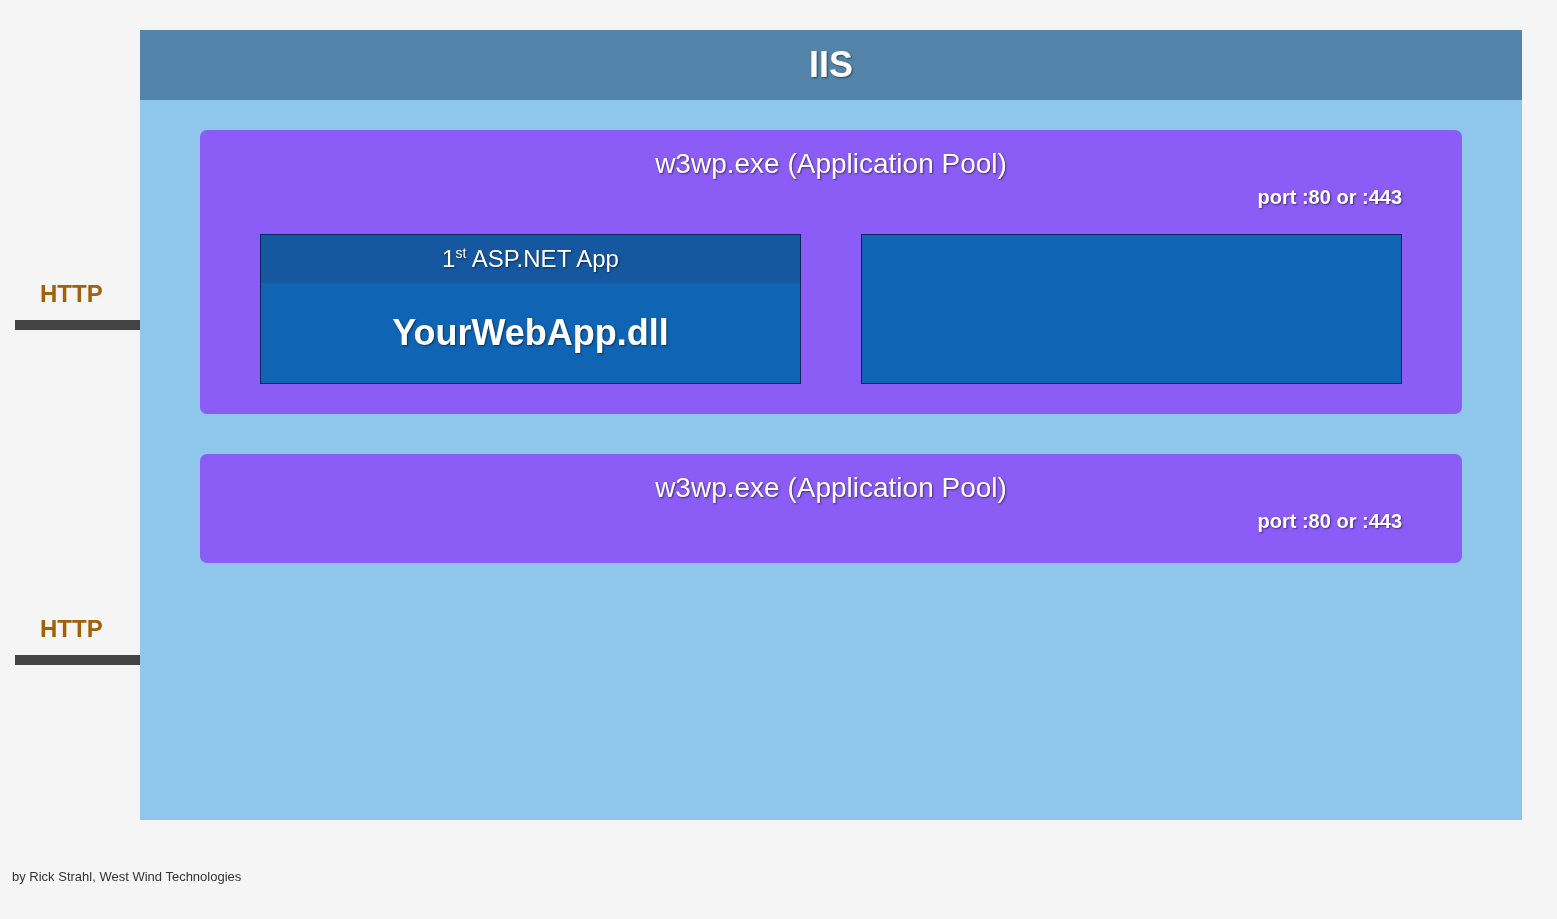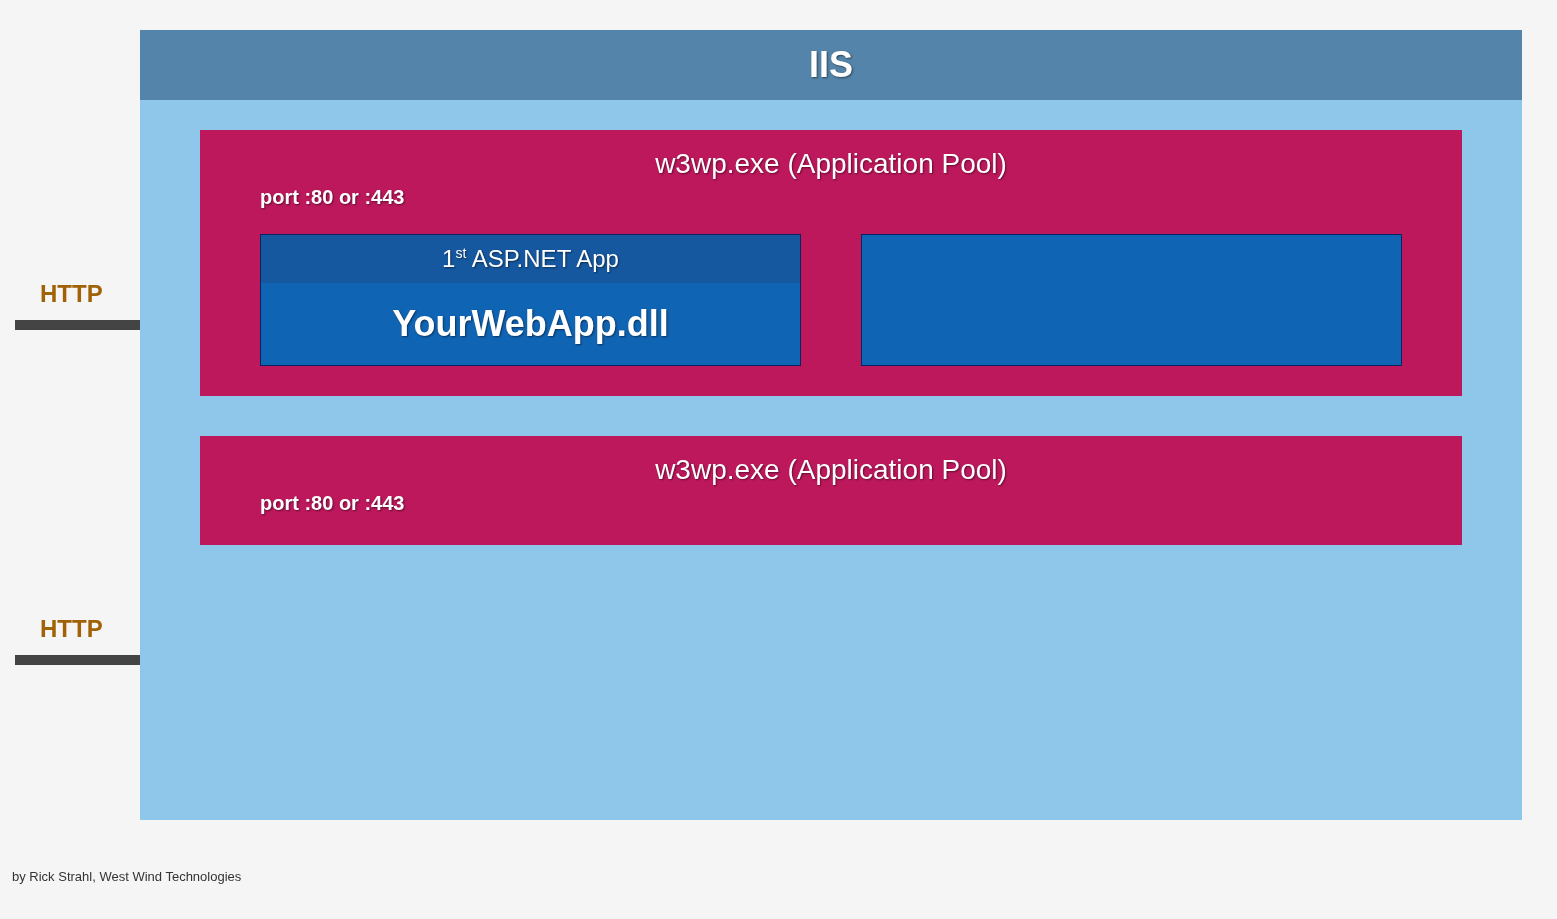--- a/index.html
+++ b/index.html
@@ -30,35 +30,36 @@
     justify-content: center;
     text-shadow: 1px 1px 2px rgba(0,0,0,0.5);
   }
   .pools-wrap {
     padding: 30px 60px 30px 60px;
     display: flex;
     flex-direction: column;
     gap: 40px;
   }
   .pool {
-    background: #be185d;
+    background: #8b5cf6;
     padding: 18px 60px 30px 60px;
+    border-radius: 7px;
   }
   .pool-title {
     color: #fff;
     font-size: 28px;
     font-weight: 400;
     text-align: center;
     text-shadow: 1px 1px 2px rgba(0,0,0,0.5);
   }
   .pool-port {
     color: #fff;
     font-size: 20px;
     font-weight: 600;
-    text-align: left;
+    text-align: right;
     margin-top: 6px;
     text-shadow: 1px 1px 2px rgba(0,0,0,0.5);
   }
   .apps-row {
     display: flex;
     gap: 60px;
     margin-top: 25px;
   }
   .app {
     flex: 1;
@@ -76,21 +77,21 @@
   }
   .app-header sup {
     font-size: 14px;
     vertical-align: super;
   }
   .app-body {
     color: #fff;
     font-size: 36px;
     font-weight: 700;
     text-align: center;
-    padding: 20px 0;
+    padding: 29px 0;
     text-shadow: 1px 1px 2px rgba(0,0,0,0.5);
   }
   .http-label {
     position: absolute;
     color: #a16207;
     font-size: 24px;
     font-weight: 700;
   }
   .http1 { top: 280px; left: 40px; }
   .http2 { top: 615px; left: 40px; }

